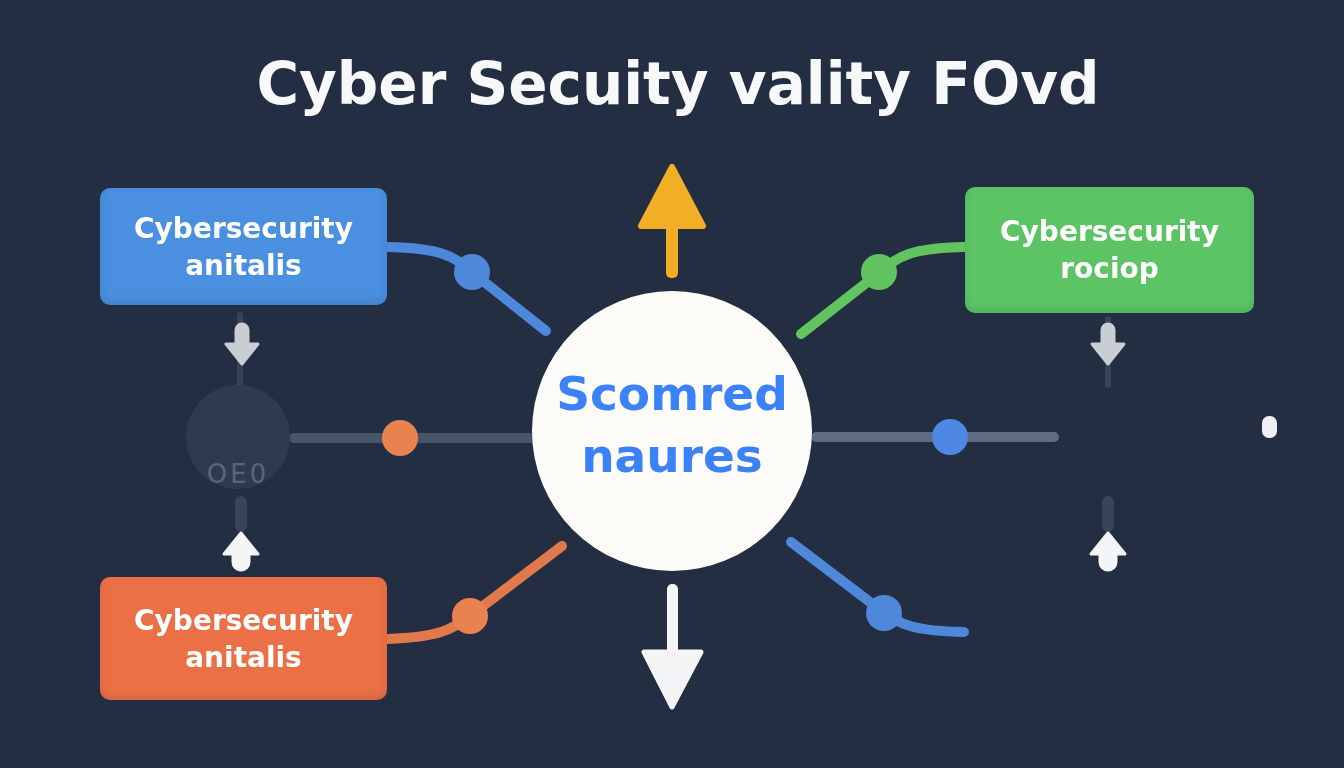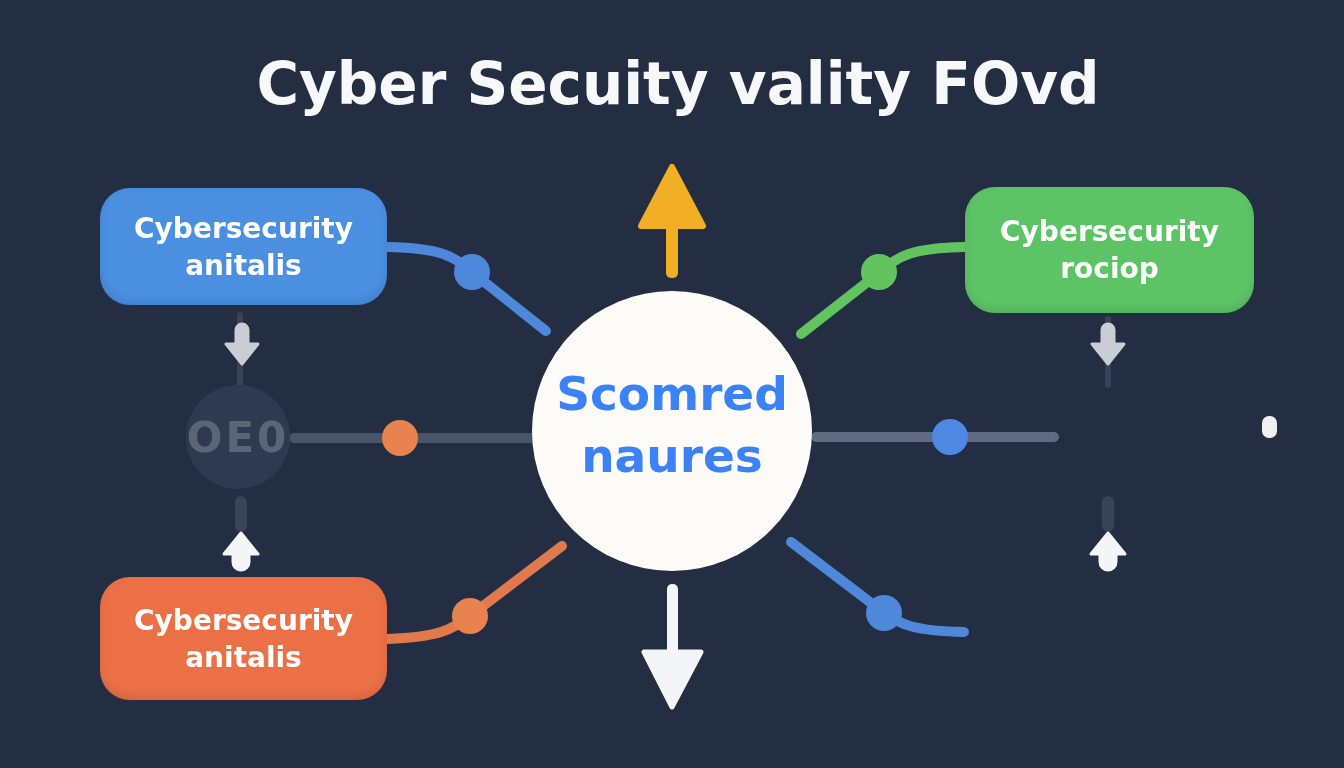--- a/index.html
+++ b/index.html
@@ -11,43 +11,43 @@
   }
   .title{
     position:absolute;left:0;top:44px;width:1344px;
     text-align:center;
     font-size:58px;font-weight:bold;letter-spacing:0px;
     margin:6px;
   }
   .overlay{position:absolute;left:0;top:0;width:1344px;height:768px;}
   .node{
     position:absolute;
-    border-radius:30px;
+    border-radius:10px;
     display:flex;flex-direction:column;align-items:center;justify-content:center;
     text-align:center;
     font-size:28px;font-weight:bold;line-height:37px;
     color:#ffffff;
     box-shadow:inset 0 -4px 8px rgba(0,0,0,0.10);
   }
   .node-tl{left:100px;top:188px;width:287px;height:117px;}
   .node-tr{left:965px;top:187px;width:289px;height:126px;}
   .node-bl{left:100px;top:577px;width:287px;height:123px;}
   .node-br{left:965px;top:579px;width:290px;height:122px;}
   .center-circle{
     position:absolute;left:532px;top:291px;width:280px;height:280px;
     border-radius:50%;
     display:flex;flex-direction:column;align-items:center;justify-content:center;
     text-align:center;
     font-size:47px;font-weight:bold;line-height:62px;
   }
   .center-circle .txt{transform:translateY(-6px);}
   .side-circle{
     position:absolute;width:104px;height:104px;border-radius:50%;
-    display:flex;align-items:center;justify-content:center;
-    font-size:42px;font-weight:bold;letter-spacing:3px;
+    display:flex;align-items:flex-end;justify-content:center;
+    font-size:26px;font-weight:normal;letter-spacing:3px;
   }
   .side-circle-left{left:186px;top:385px;}
   .side-circle-right{left:1056px;top:385px;}
 </style>
 </head>
 <body>
 
 <div class="canvas" style="background-color: rgb(36, 46, 66);">
 
   <h1 class="title" style="color: rgb(247, 248, 249);">Cyber Secuity vality FOvd</h1>

